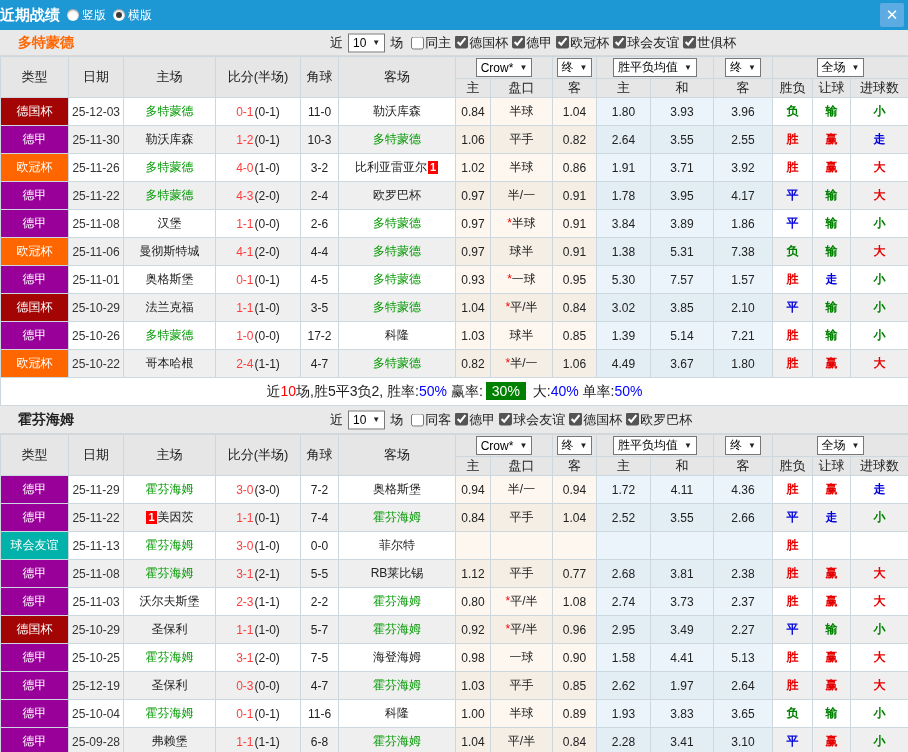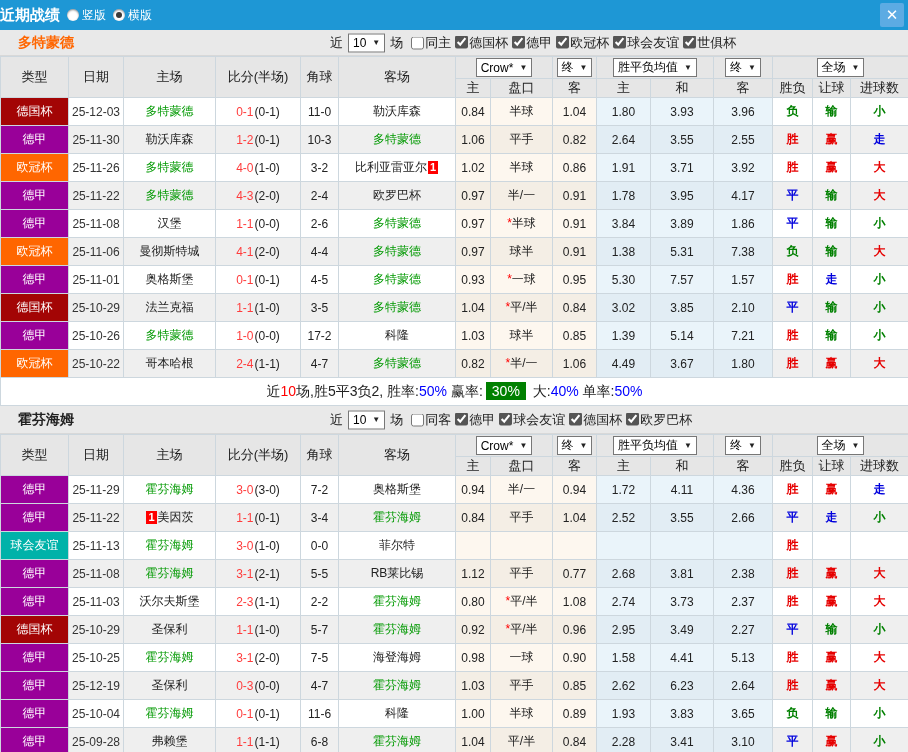--- a/index.html
+++ b/index.html
@@ -450,21 +450,21 @@
               <td data-name="cell-avg-away-odds" class="odds">4.36</td>
               <td data-name="cell-wdl-result" class="res c-red">胜</td>
               <td data-name="cell-handicap-result" class="res c-red">赢</td>
               <td data-name="cell-goals-result" class="res c-blue">走</td>
             </tr>
             <tr data-name="match-row" class="even">
               <td data-name="cell-league" class="league" style="background: rgb(153, 0, 153);">德甲</td>
               <td data-name="cell-date" class="date">25-11-22</td>
               <td data-name="cell-home-team" class="teamcell"><span data-name="red-card-badge" class="red-badge">1</span><span data-name="team-label">美因茨</span></td>
               <td data-name="cell-score" class="scorecell"><span data-name="fulltime-score" class="score">1-1</span><span data-name="halftime-score" class="half">(0-1)</span></td>
-              <td data-name="cell-corners" class="corner">3-4</td>
+              <td data-name="cell-corners" class="corner">7-4</td>
               <td data-name="cell-away-team" class="teamcell"><span data-name="team-label" class="self-team">霍芬海姆</span></td>
               <td data-name="cell-crow-home-odds" class="odds">0.84</td>
               <td data-name="cell-handicap" class="hcell">平手</td>
               <td data-name="cell-crow-away-odds" class="odds">1.04</td>
               <td data-name="cell-avg-home-odds" class="odds">2.52</td>
               <td data-name="cell-avg-draw-odds" class="odds">3.55</td>
               <td data-name="cell-avg-away-odds" class="odds">2.66</td>
               <td data-name="cell-wdl-result" class="res c-blue">平</td>
               <td data-name="cell-handicap-result" class="res c-blue">走</td>
               <td data-name="cell-goals-result" class="res c-green">小</td>
@@ -558,21 +558,21 @@
               <td data-name="cell-league" class="league" style="background: rgb(153, 0, 153);">德甲</td>
               <td data-name="cell-date" class="date">25-12-19</td>
               <td data-name="cell-home-team" class="teamcell"><span data-name="team-label">圣保利</span></td>
               <td data-name="cell-score" class="scorecell"><span data-name="fulltime-score" class="score">0-3</span><span data-name="halftime-score" class="half">(0-0)</span></td>
               <td data-name="cell-corners" class="corner">4-7</td>
               <td data-name="cell-away-team" class="teamcell"><span data-name="team-label" class="self-team">霍芬海姆</span></td>
               <td data-name="cell-crow-home-odds" class="odds">1.03</td>
               <td data-name="cell-handicap" class="hcell">平手</td>
               <td data-name="cell-crow-away-odds" class="odds">0.85</td>
               <td data-name="cell-avg-home-odds" class="odds">2.62</td>
-              <td data-name="cell-avg-draw-odds" class="odds">6.23</td>
+              <td data-name="cell-avg-draw-odds" class="odds">1.97</td>
               <td data-name="cell-avg-away-odds" class="odds">2.64</td>
               <td data-name="cell-wdl-result" class="res c-red">胜</td>
               <td data-name="cell-handicap-result" class="res c-red">赢</td>
               <td data-name="cell-goals-result" class="res c-red">大</td>
             </tr>
             <tr data-name="match-row" class="odd">
               <td data-name="cell-league" class="league" style="background: rgb(153, 0, 153);">德甲</td>
               <td data-name="cell-date" class="date">25-10-04</td>
               <td data-name="cell-home-team" class="teamcell"><span data-name="team-label" class="self-team">霍芬海姆</span></td>
               <td data-name="cell-score" class="scorecell"><span data-name="fulltime-score" class="score">0-1</span><span data-name="halftime-score" class="half">(0-1)</span></td>

